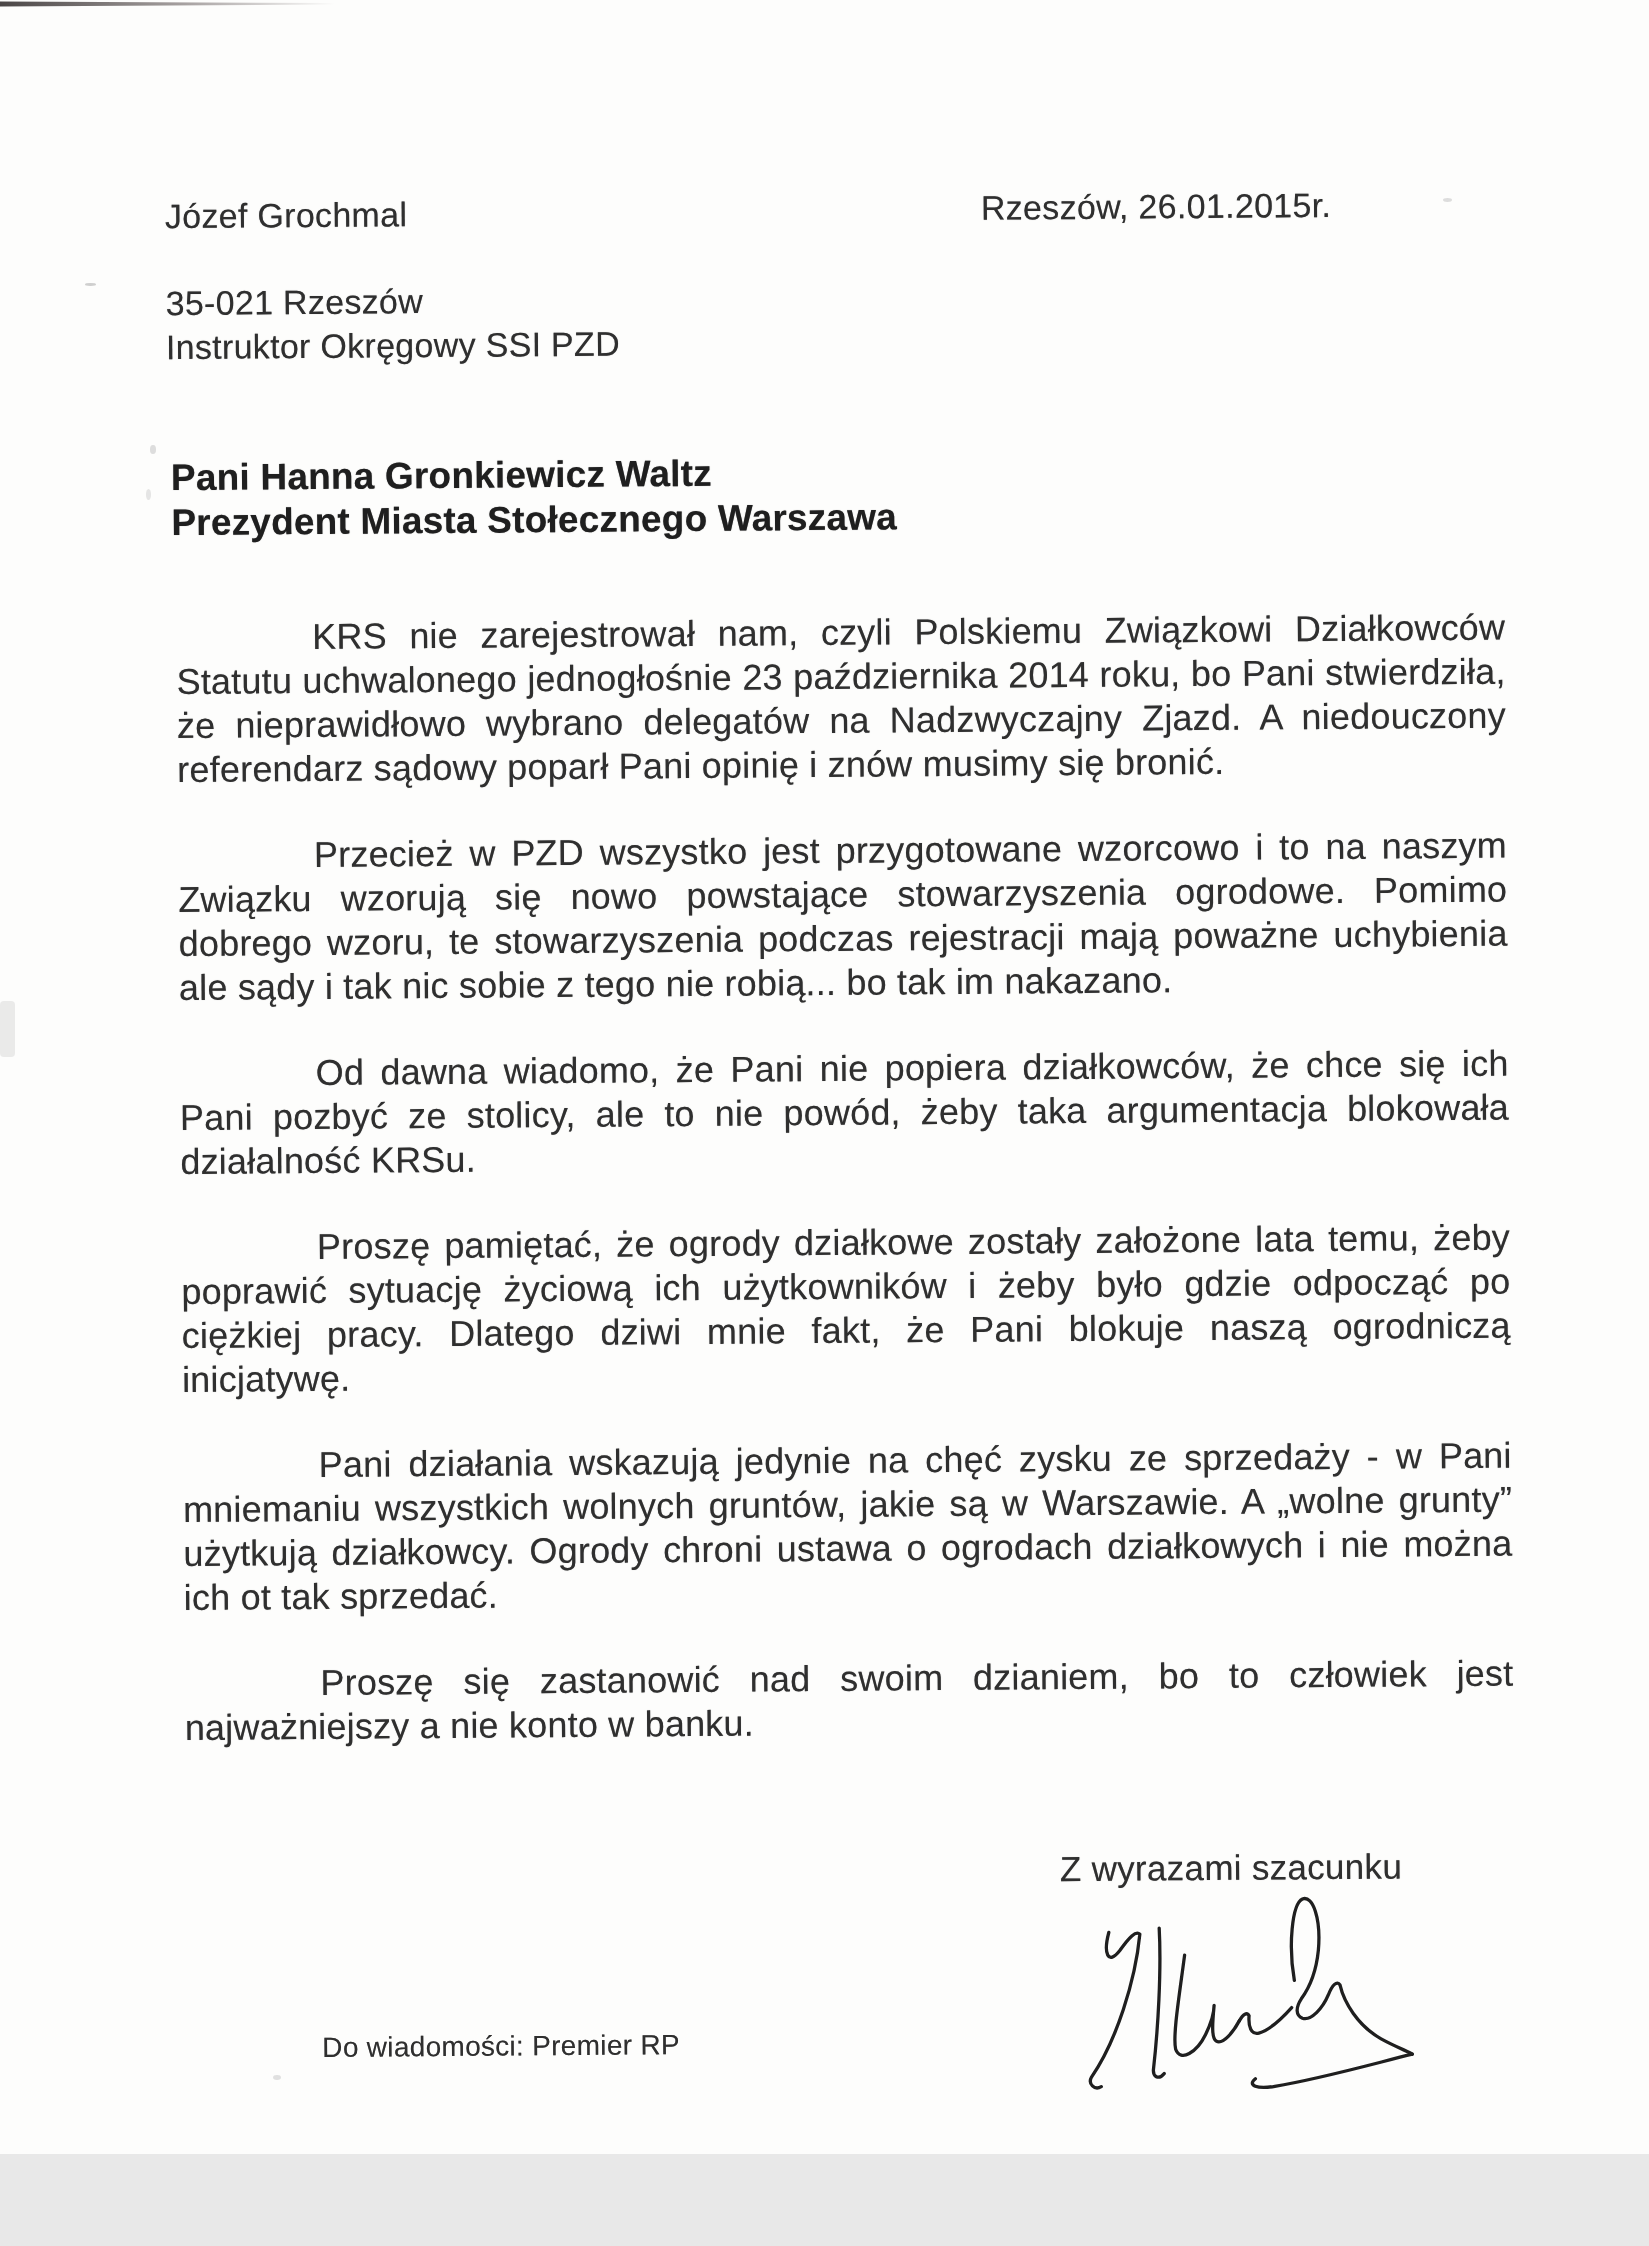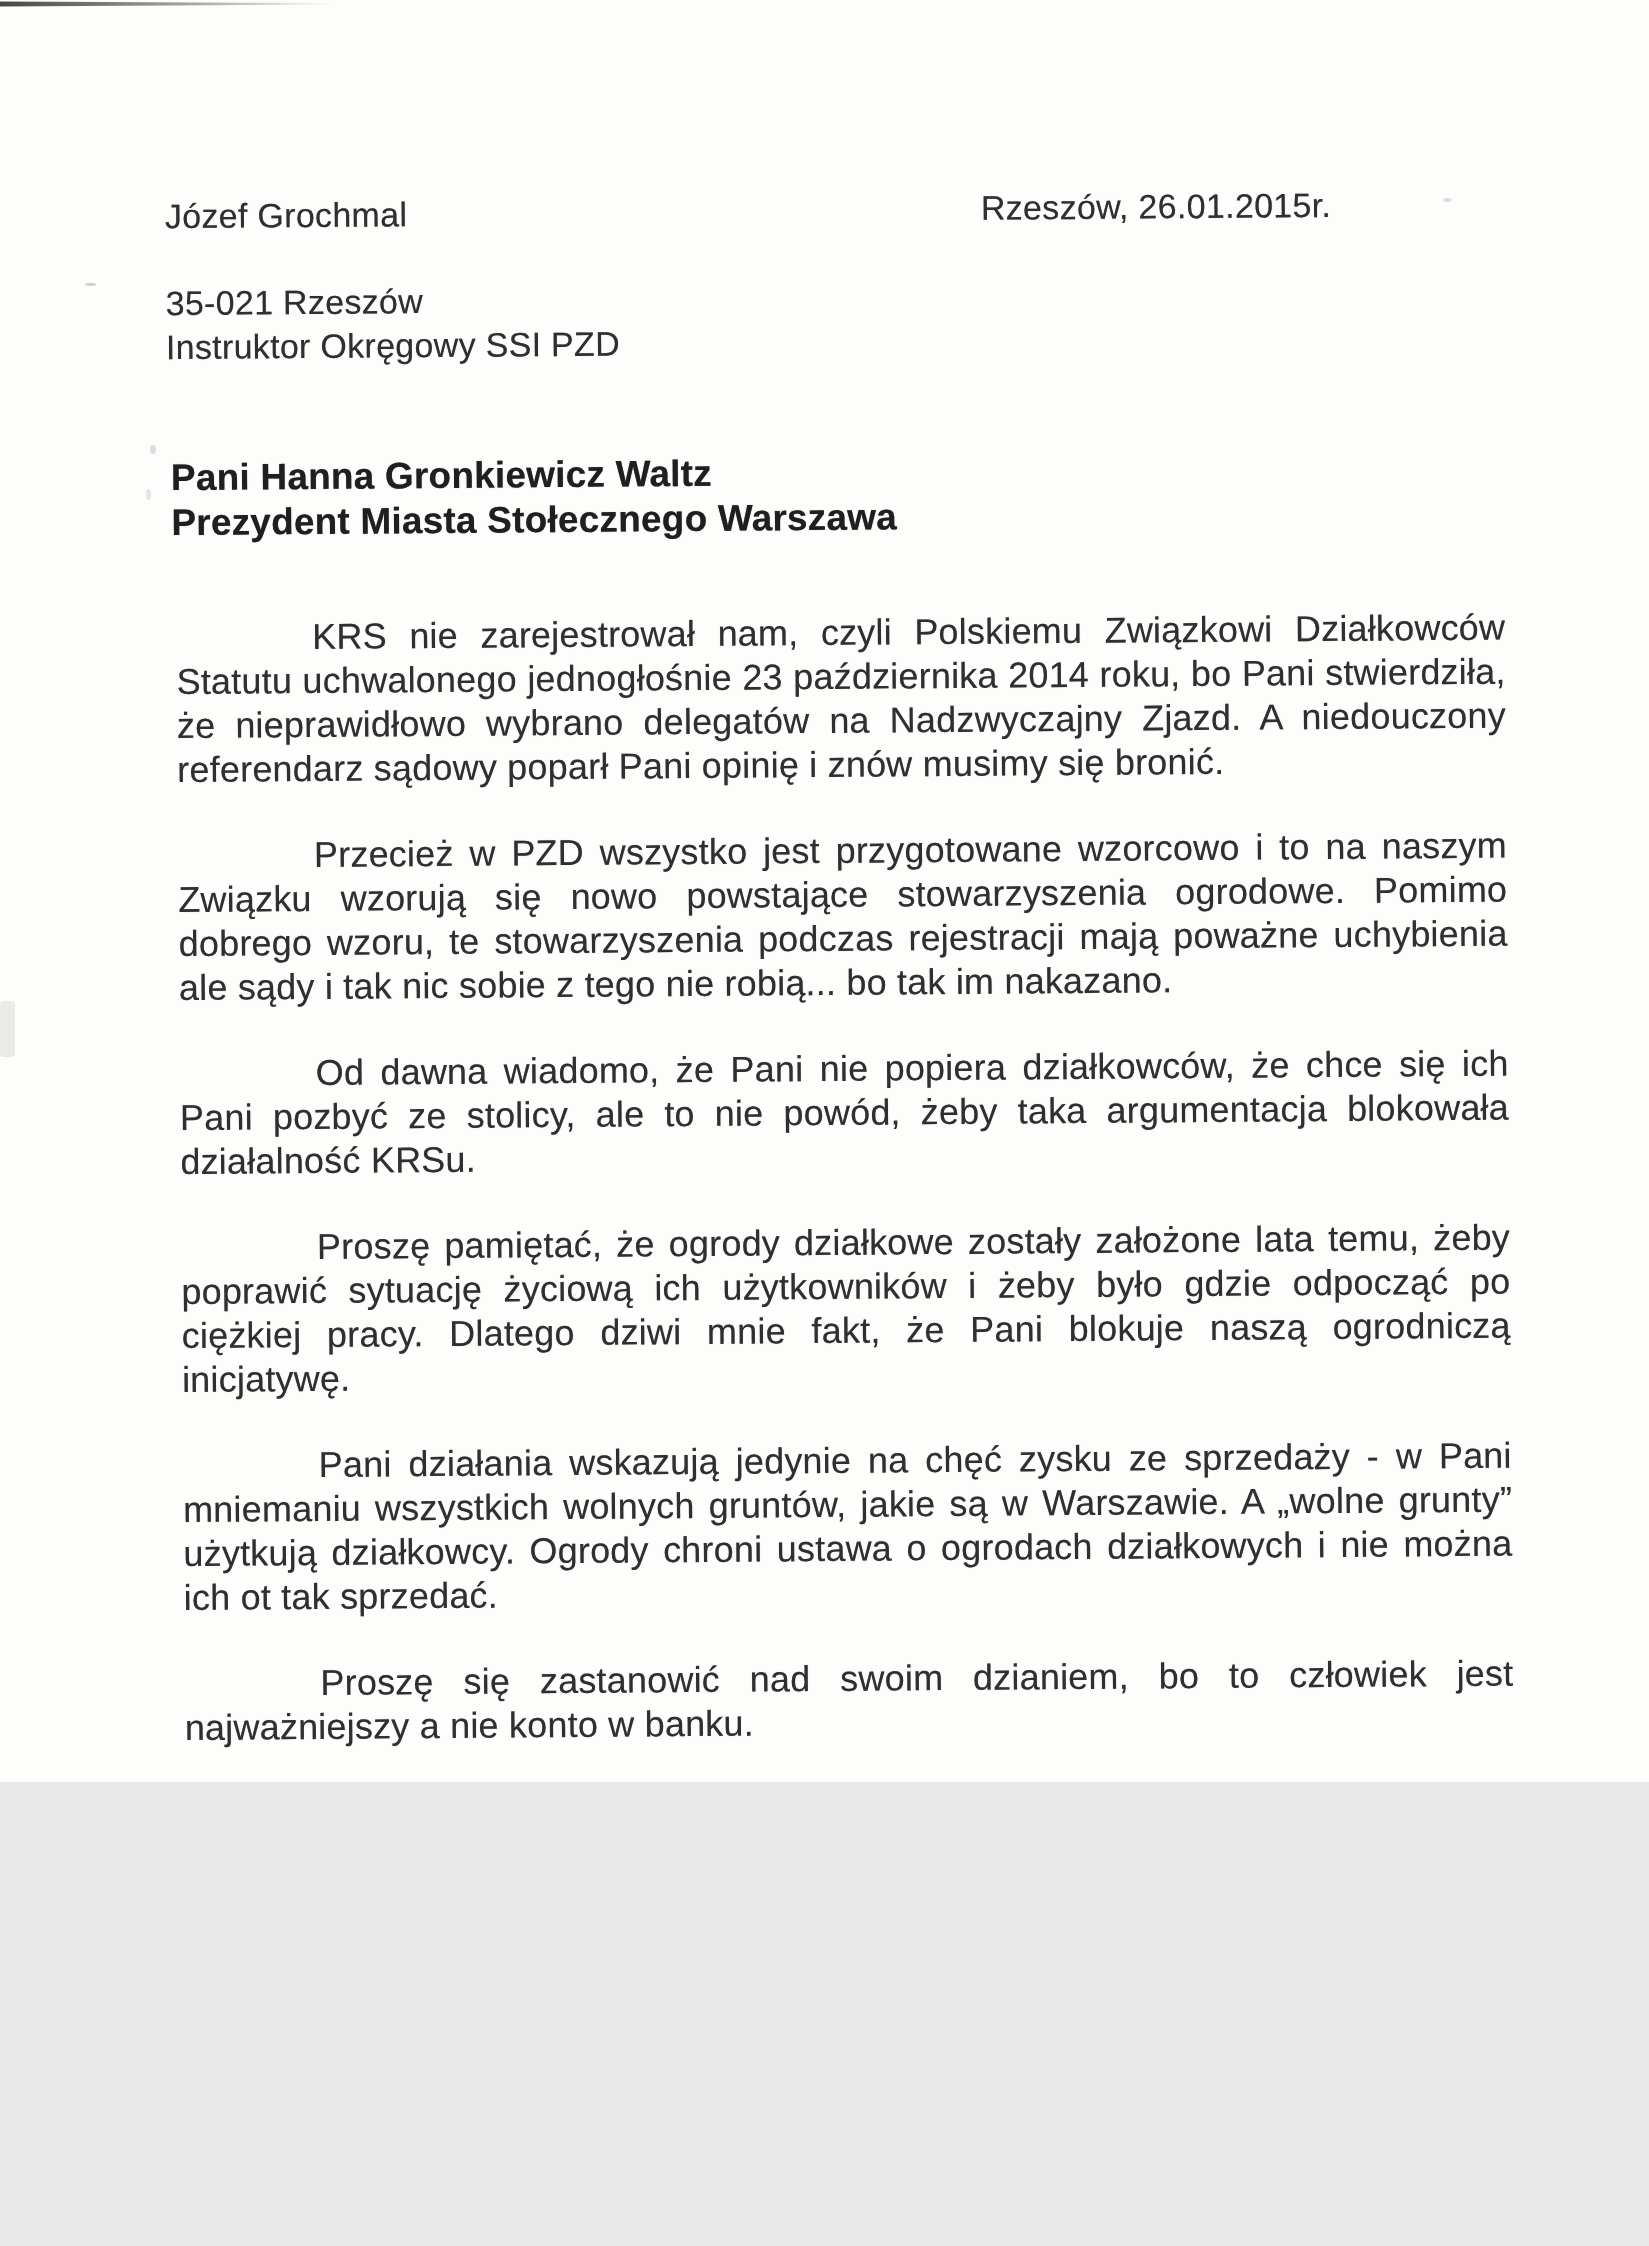--- a/index.html
+++ b/index.html
@@ -1,20 +1,20 @@
 <!DOCTYPE html>
 <html style="--ink: #2f2f2f; --ink-bold: #1f1f1f;"><head>
 <meta charset="utf-8">
 <style>
   * { margin: 0; padding: 0; box-sizing: border-box; }
   html, body { background: #e8e8e8; }
   .page {
     position: relative;
     width: 1650px;
-    height: 1782px;
+    height: 2154px;
     margin: 0 auto;
     background: #fdfdfc;
     overflow: hidden;
     font-family: "Liberation Sans", sans-serif;
     color: var(--ink, #2f2f2f);
   }
   .content {
     position: absolute;
     left: 0; top: 0; width: 1650px; height: 2246px;
     transform: rotate(-0.45deg);

